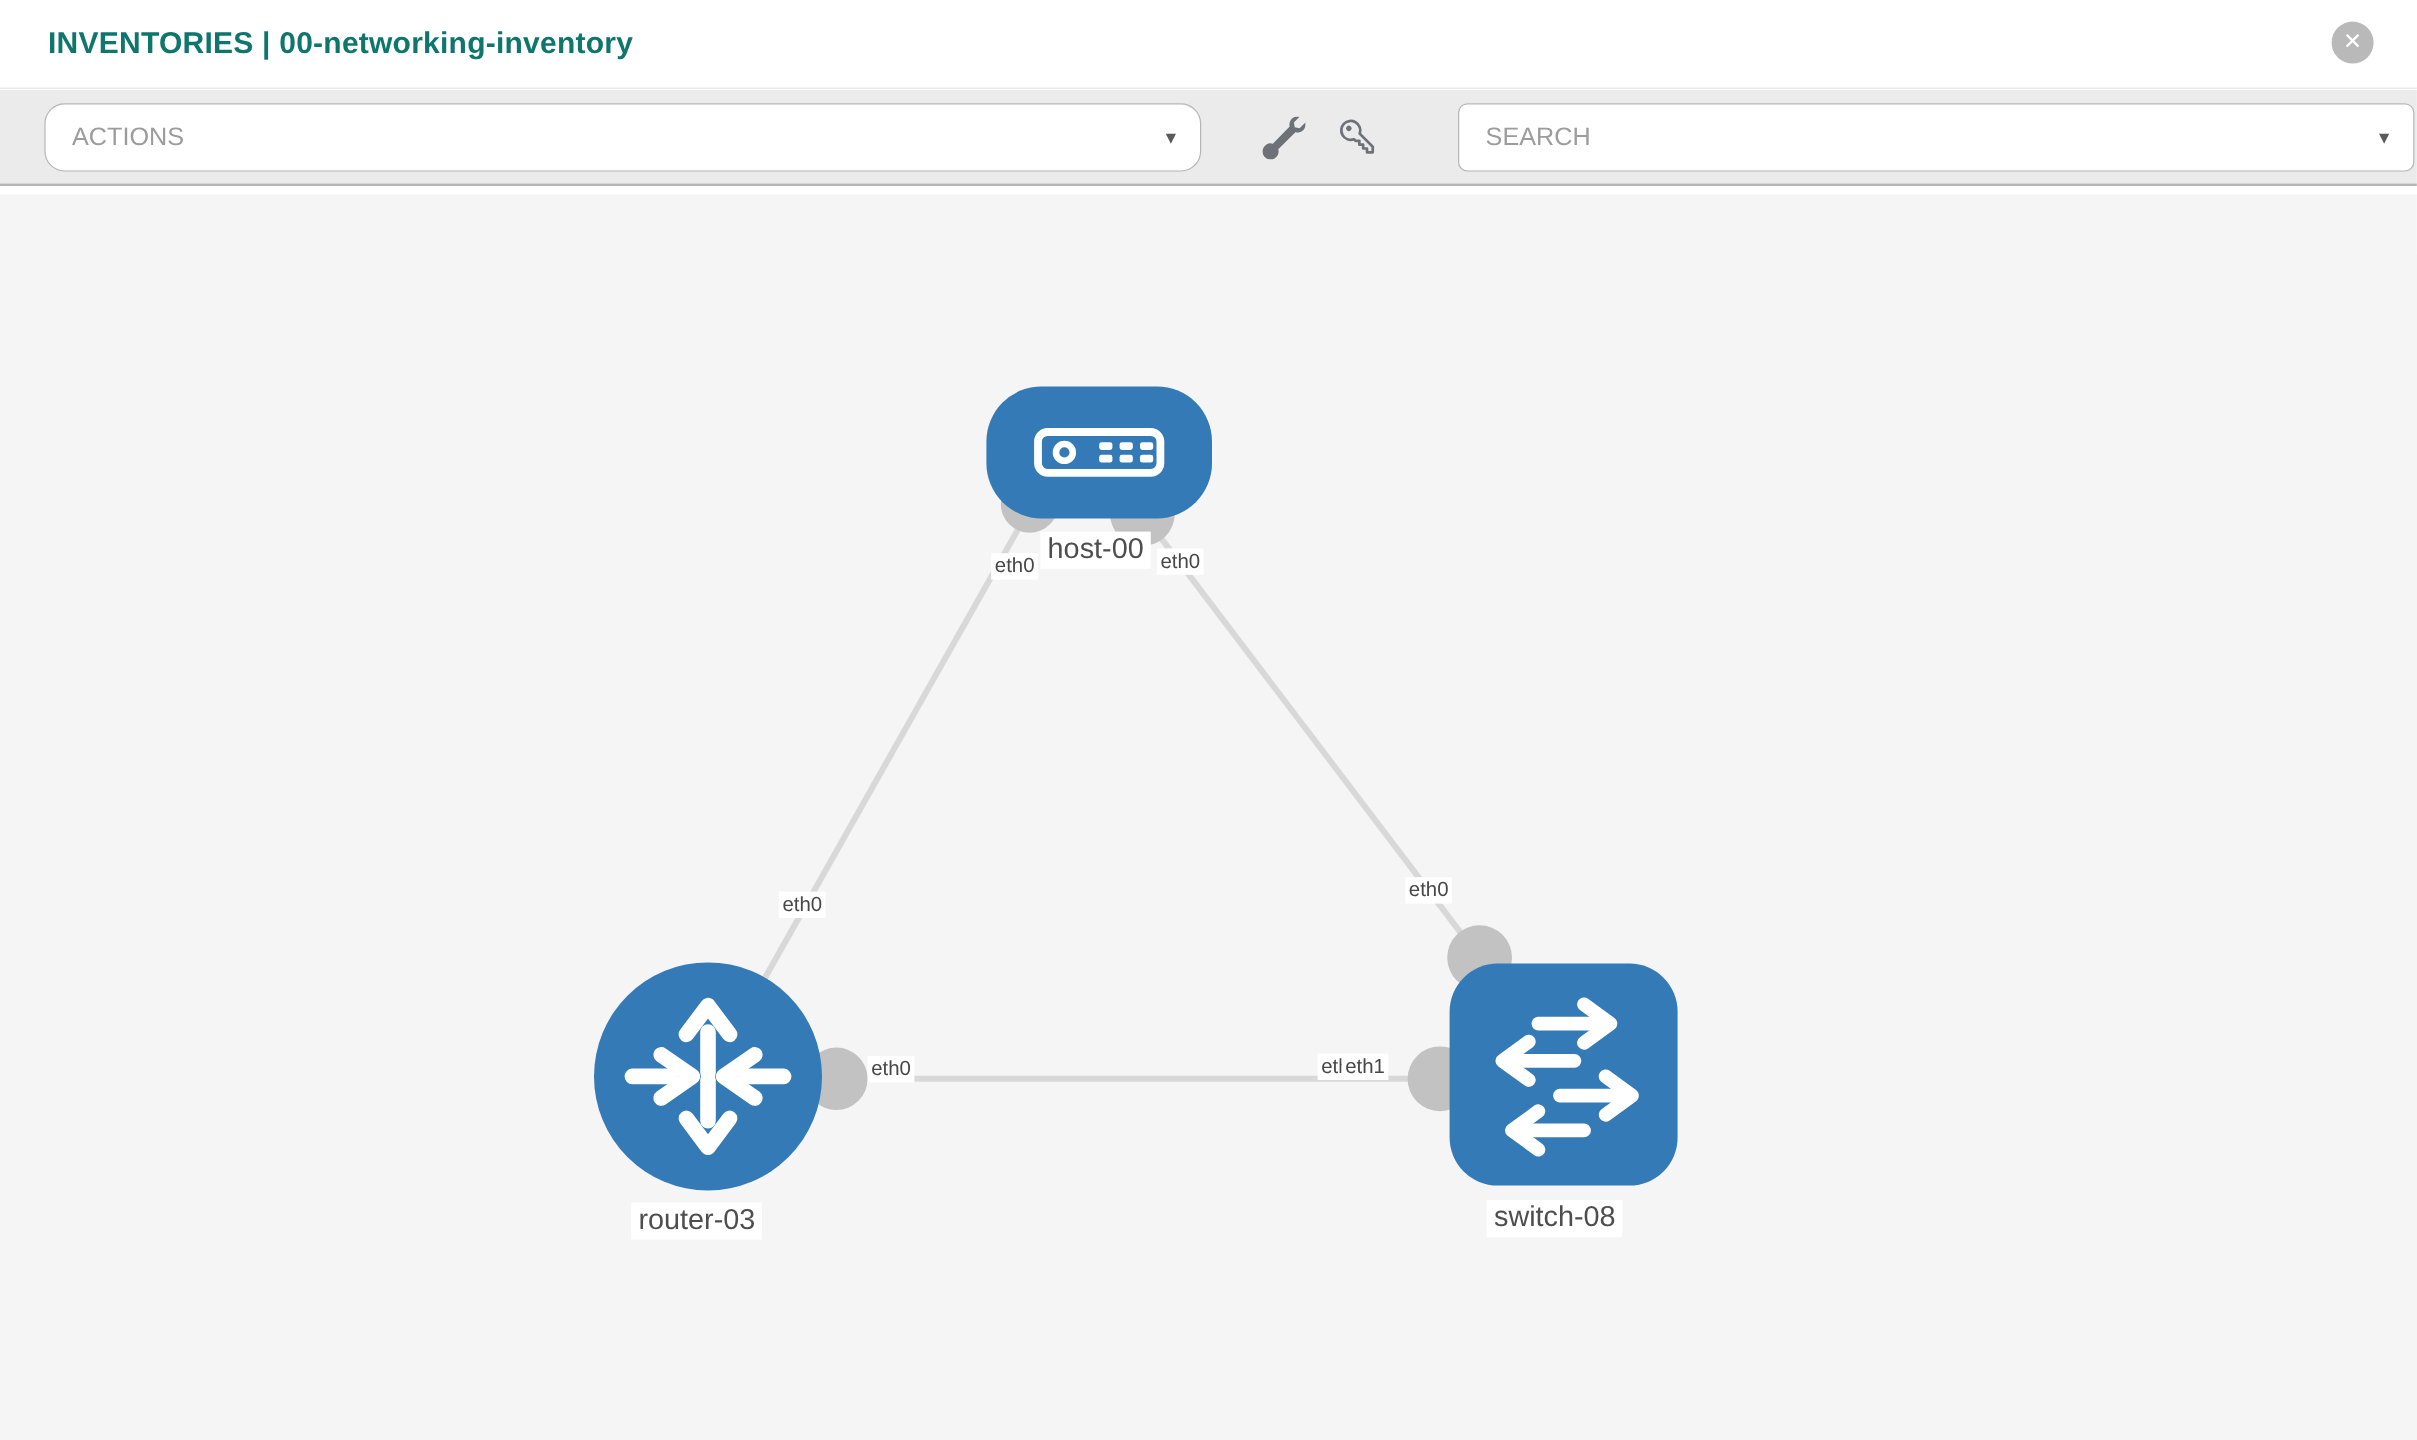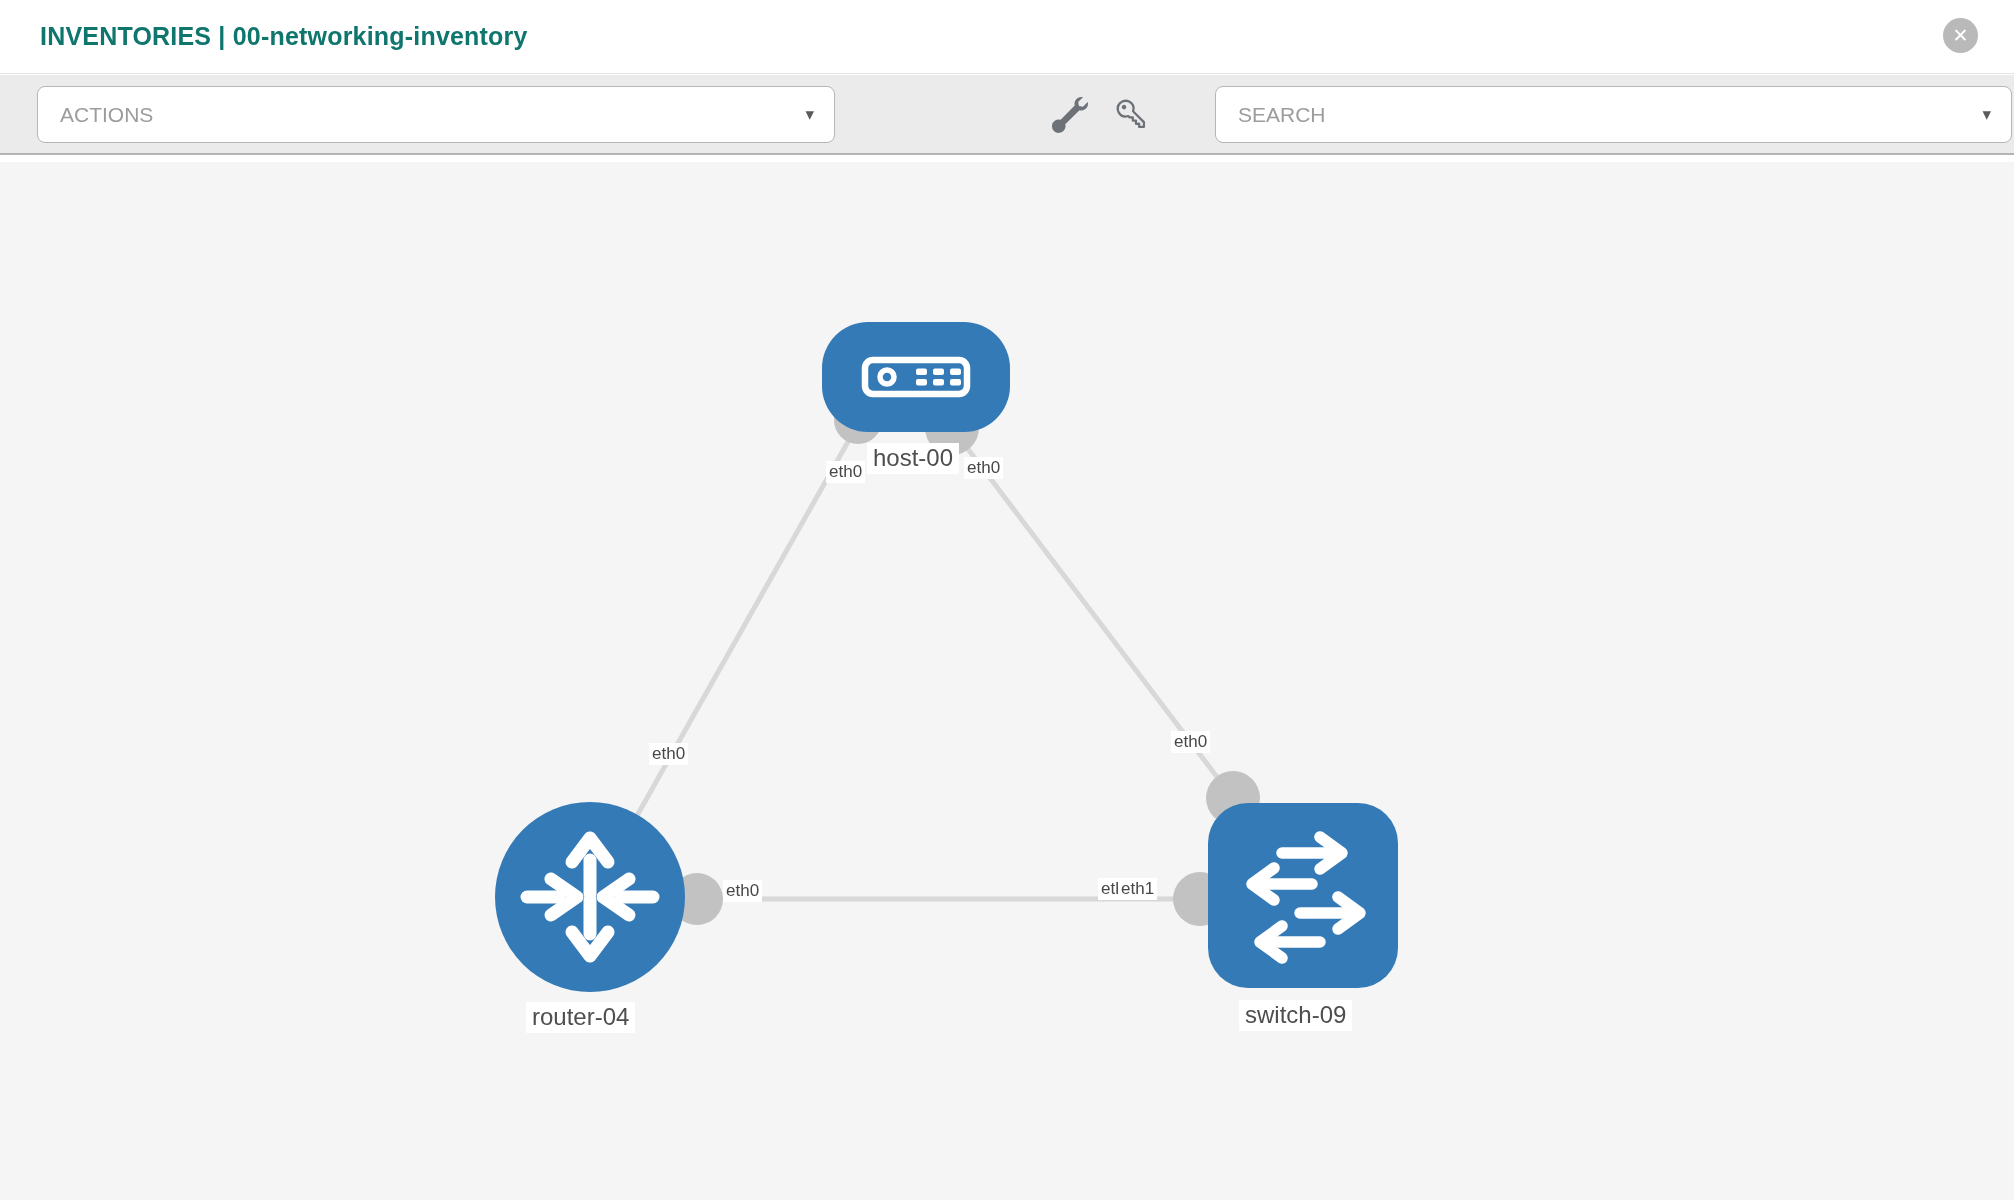--- a/index.html
+++ b/index.html
@@ -16,21 +16,21 @@
                display:flex; align-items:center; justify-content:center;
                font-size:19px; font-weight:bold; cursor:pointer; }
 
   
   .toolbar { position:absolute; left:0; top:75px; width:2014px; height:80px;
              background:#ebebeb; border-bottom:2px solid #b5b5b5; }
   .select-box { position:absolute; top:11px; height:57px; background:#ffffff;
                 border:1px solid #b6b6b6; border-radius:8px;
                 font-size:21px; color:#9c9c9c; line-height:55px;
                 padding-left:22px; cursor:pointer; }
-  .select-actions { left:37px;  width:798px; }
+  .select-actions { left:37px;  width:964px;border-radius:17px; }
   .select-search  { left:1181px; width:797px;margin-left:34px; }
   .caret { position:absolute; right:20px; top:0; color:#5a5a5a; font-size:17px; }
   .tool-icon { position:absolute; top:22px; width:36px; height:36px; cursor:pointer; }
   .tool-icon svg { width:100%; height:100%; fill:#6d7278; }
   .icon-wrench { left:1052px; }
   .icon-key    { left:1114px; }
 
   
   .canvas { position:absolute; left:0; top:162px; width:2014px; height:1043px;
             background:#f5f5f5; overflow:hidden; }
@@ -167,22 +167,22 @@
       <path d="M104 81 H58"></path>  
         <path d="M66 65 L44 81 L66 97"></path>
       <path d="M92 110 H138"></path> 
         <path d="M130 94 L152 110 L130 126"></path>
       <path d="M112 139 H66"></path> 
         <path d="M74 123 L52 139 L74 155"></path>
     </svg>
   </div>
 
   <div class="node-label label-host">host-00</div>
-  <div class="node-label label-router">router-04</div>
-  <div class="node-label label-switch">switch-09</div>
+  <div class="node-label label-router">router-03</div>
+  <div class="node-label label-switch">switch-08</div>
 
   <div class="iface-label iface-host-left">eth0</div>
   <div class="iface-label iface-host-right">eth0</div>
   <div class="iface-label iface-router-link">eth0</div>
   <div class="iface-label iface-switch-top">eth0</div>
   <div class="iface-label iface-router-side">eth0</div>
   <div class="iface-overlap">
     <span class="under">eth0</span>
     <span class="over">eth1</span>
   </div>

